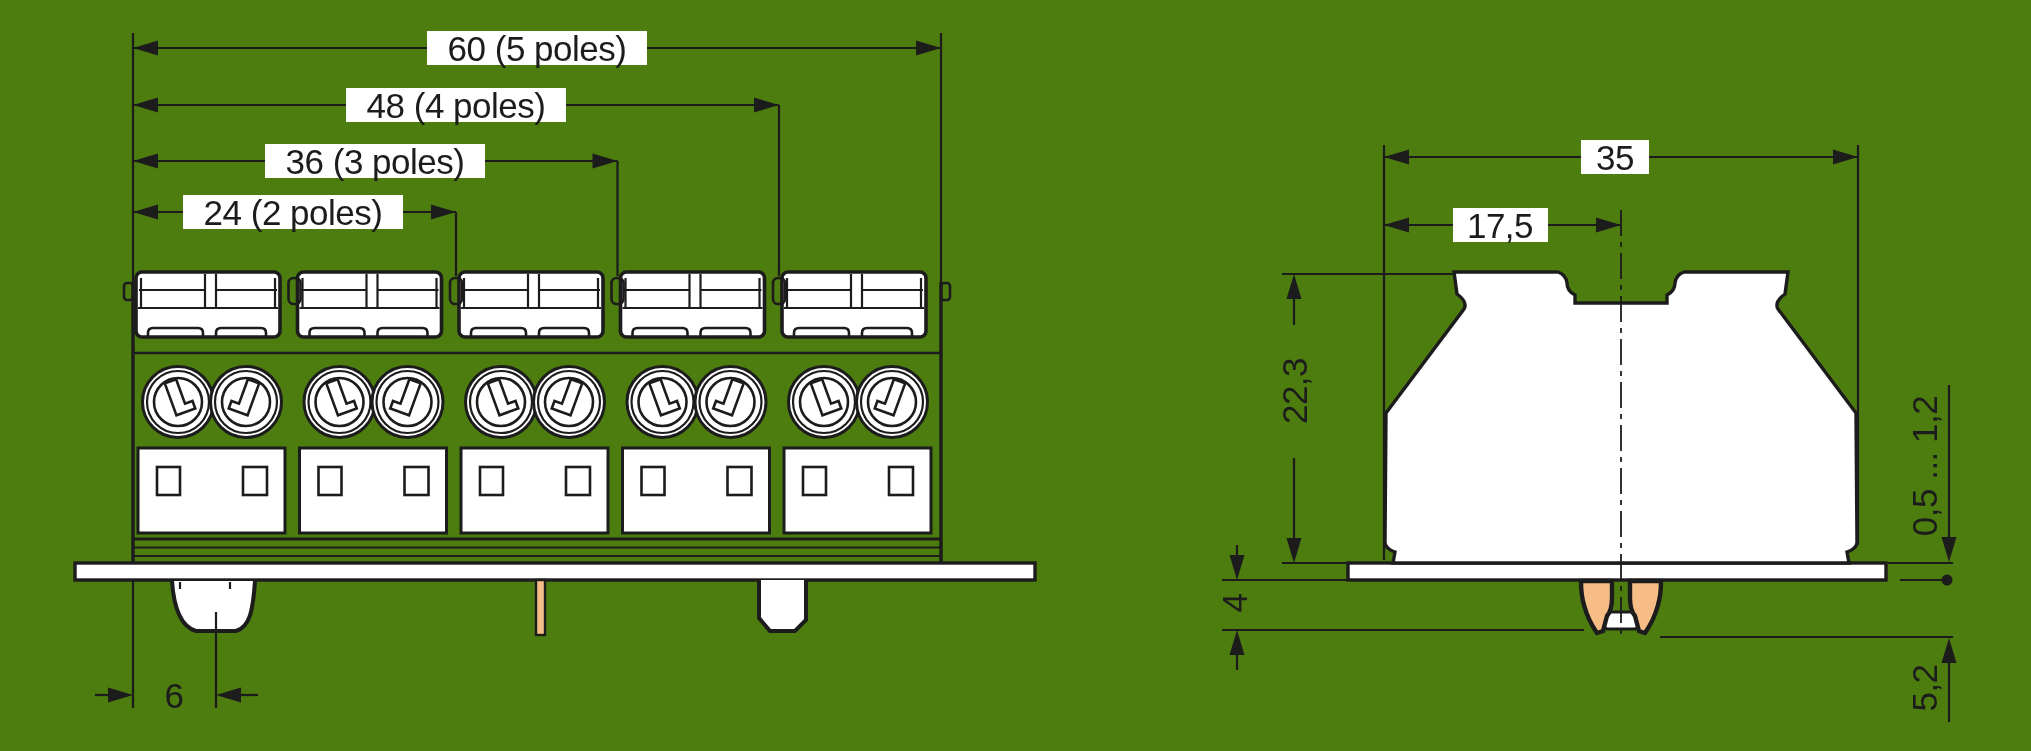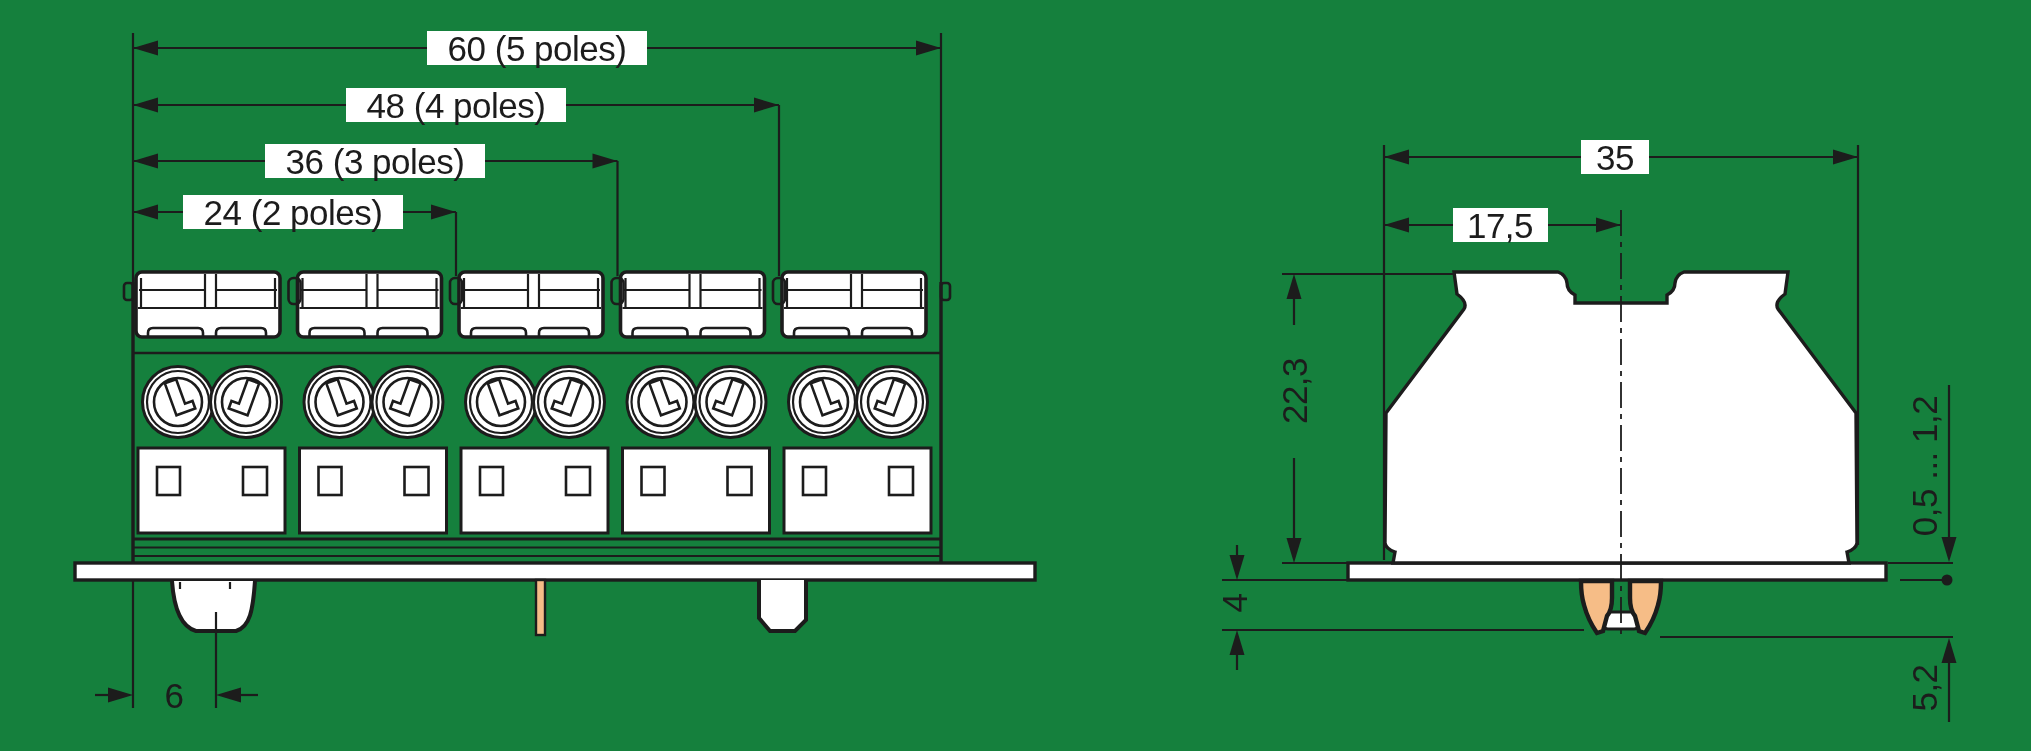--- a/index.html
+++ b/index.html
@@ -1,16 +1,16 @@
 <!DOCTYPE html>
 <html><head>
 <meta charset="utf-8">
 <style>
   html,body{margin:0;padding:0;background:#ffffff;}
-  #canvas{position:relative;width:2031px;height:751px;background:#15803d;overflow:hidden;}
+  #canvas{position:relative;width:2031px;height:751px;background:#4d7c0f;overflow:hidden;}
   svg{position:absolute;left:0;top:0;}
   text{font-family:"Liberation Sans","DejaVu Sans",sans-serif;fill:#1c1c1c;}
   .dimtext{font-size:35px;letter-spacing:-0.5px;}
   .thin{stroke:#1c1c1c;stroke-width:2.2;fill:none;}
   .med{stroke:#1c1c1c;stroke-width:2.6;fill:none;}
   .body{stroke:#1c1c1c;stroke-width:3.4;fill:#fff;}
   .heavy{stroke:#1c1c1c;stroke-width:4.4;}
   .arrow{fill:#1c1c1c;stroke:none;}
   .whitebg{fill:#fff;stroke:none;}
 </style>

